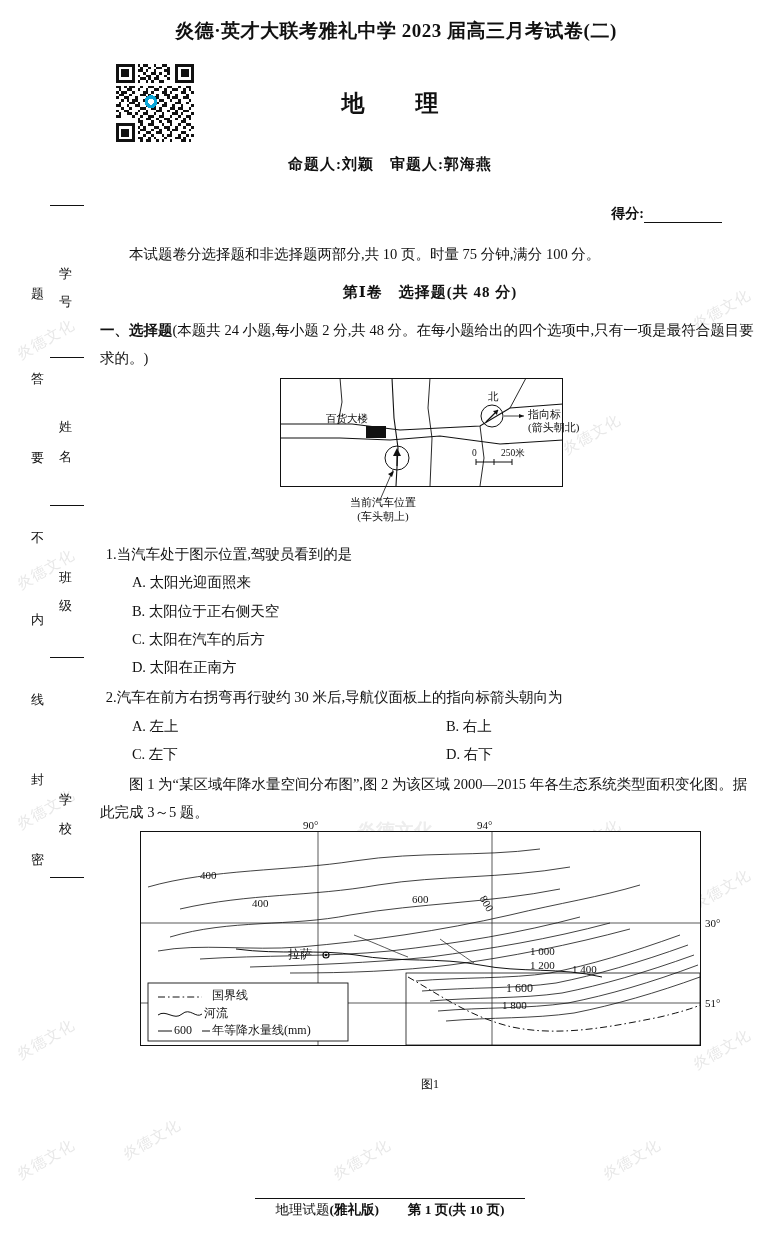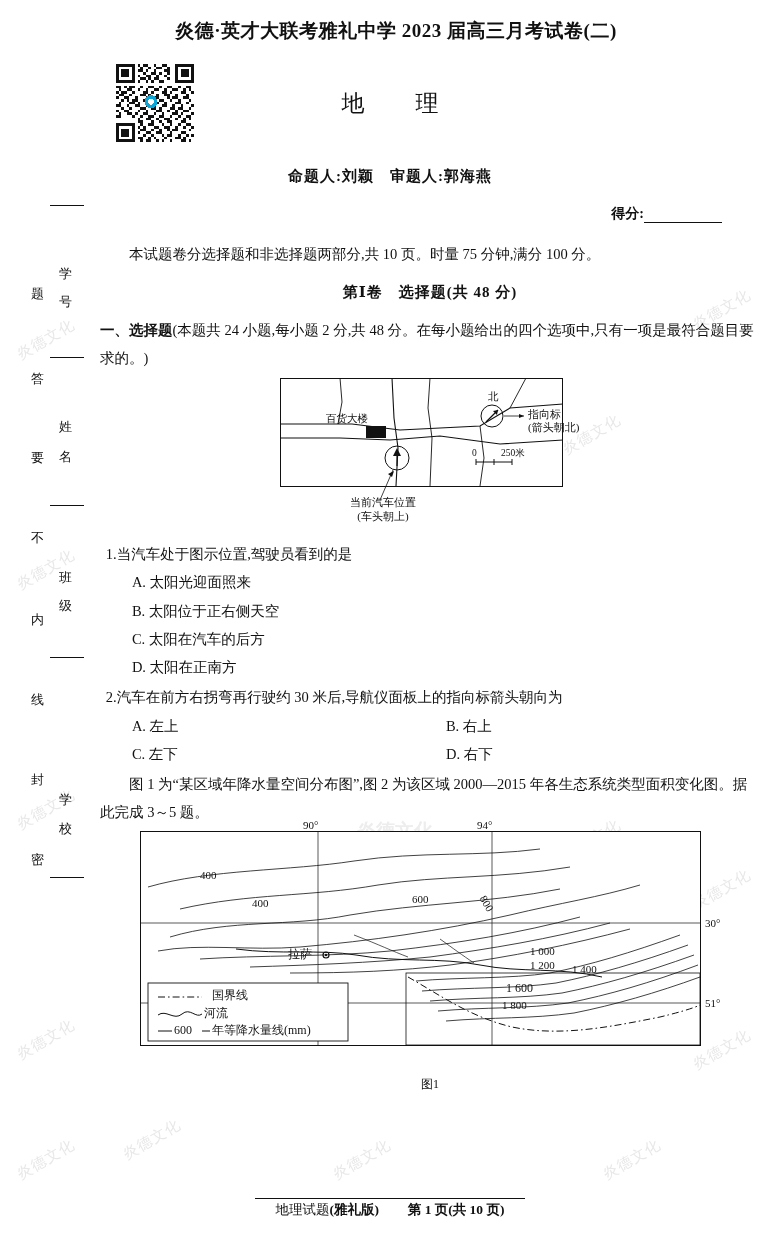--- a/index.html
+++ b/index.html
@@ -95,33 +95,32 @@
     top: 64px;
     width: 78px;
     height: 78px;
   }
   .subject {
     position: absolute;
     left: 0; right: 0;
     top: 88px;
     text-align: center;
     font-size: 23px;
-    font-weight: normal;
+    font-weight: bold;
     letter-spacing: 14px;
     text-indent: 14px;
   }
   .authors {
     position: absolute;
     left: 0; right: 0;
     top: 155px;
     text-align: center;
     font-size: 15px;
     font-weight: bold;
     letter-spacing: 1px;
-    margin-top: 12px;
   }
   .score {
     position: absolute;
     right: 58px;
     top: 205px;
     font-size: 14px;
     font-weight: bold;
   }
   .score-line {
     display: inline-block;

